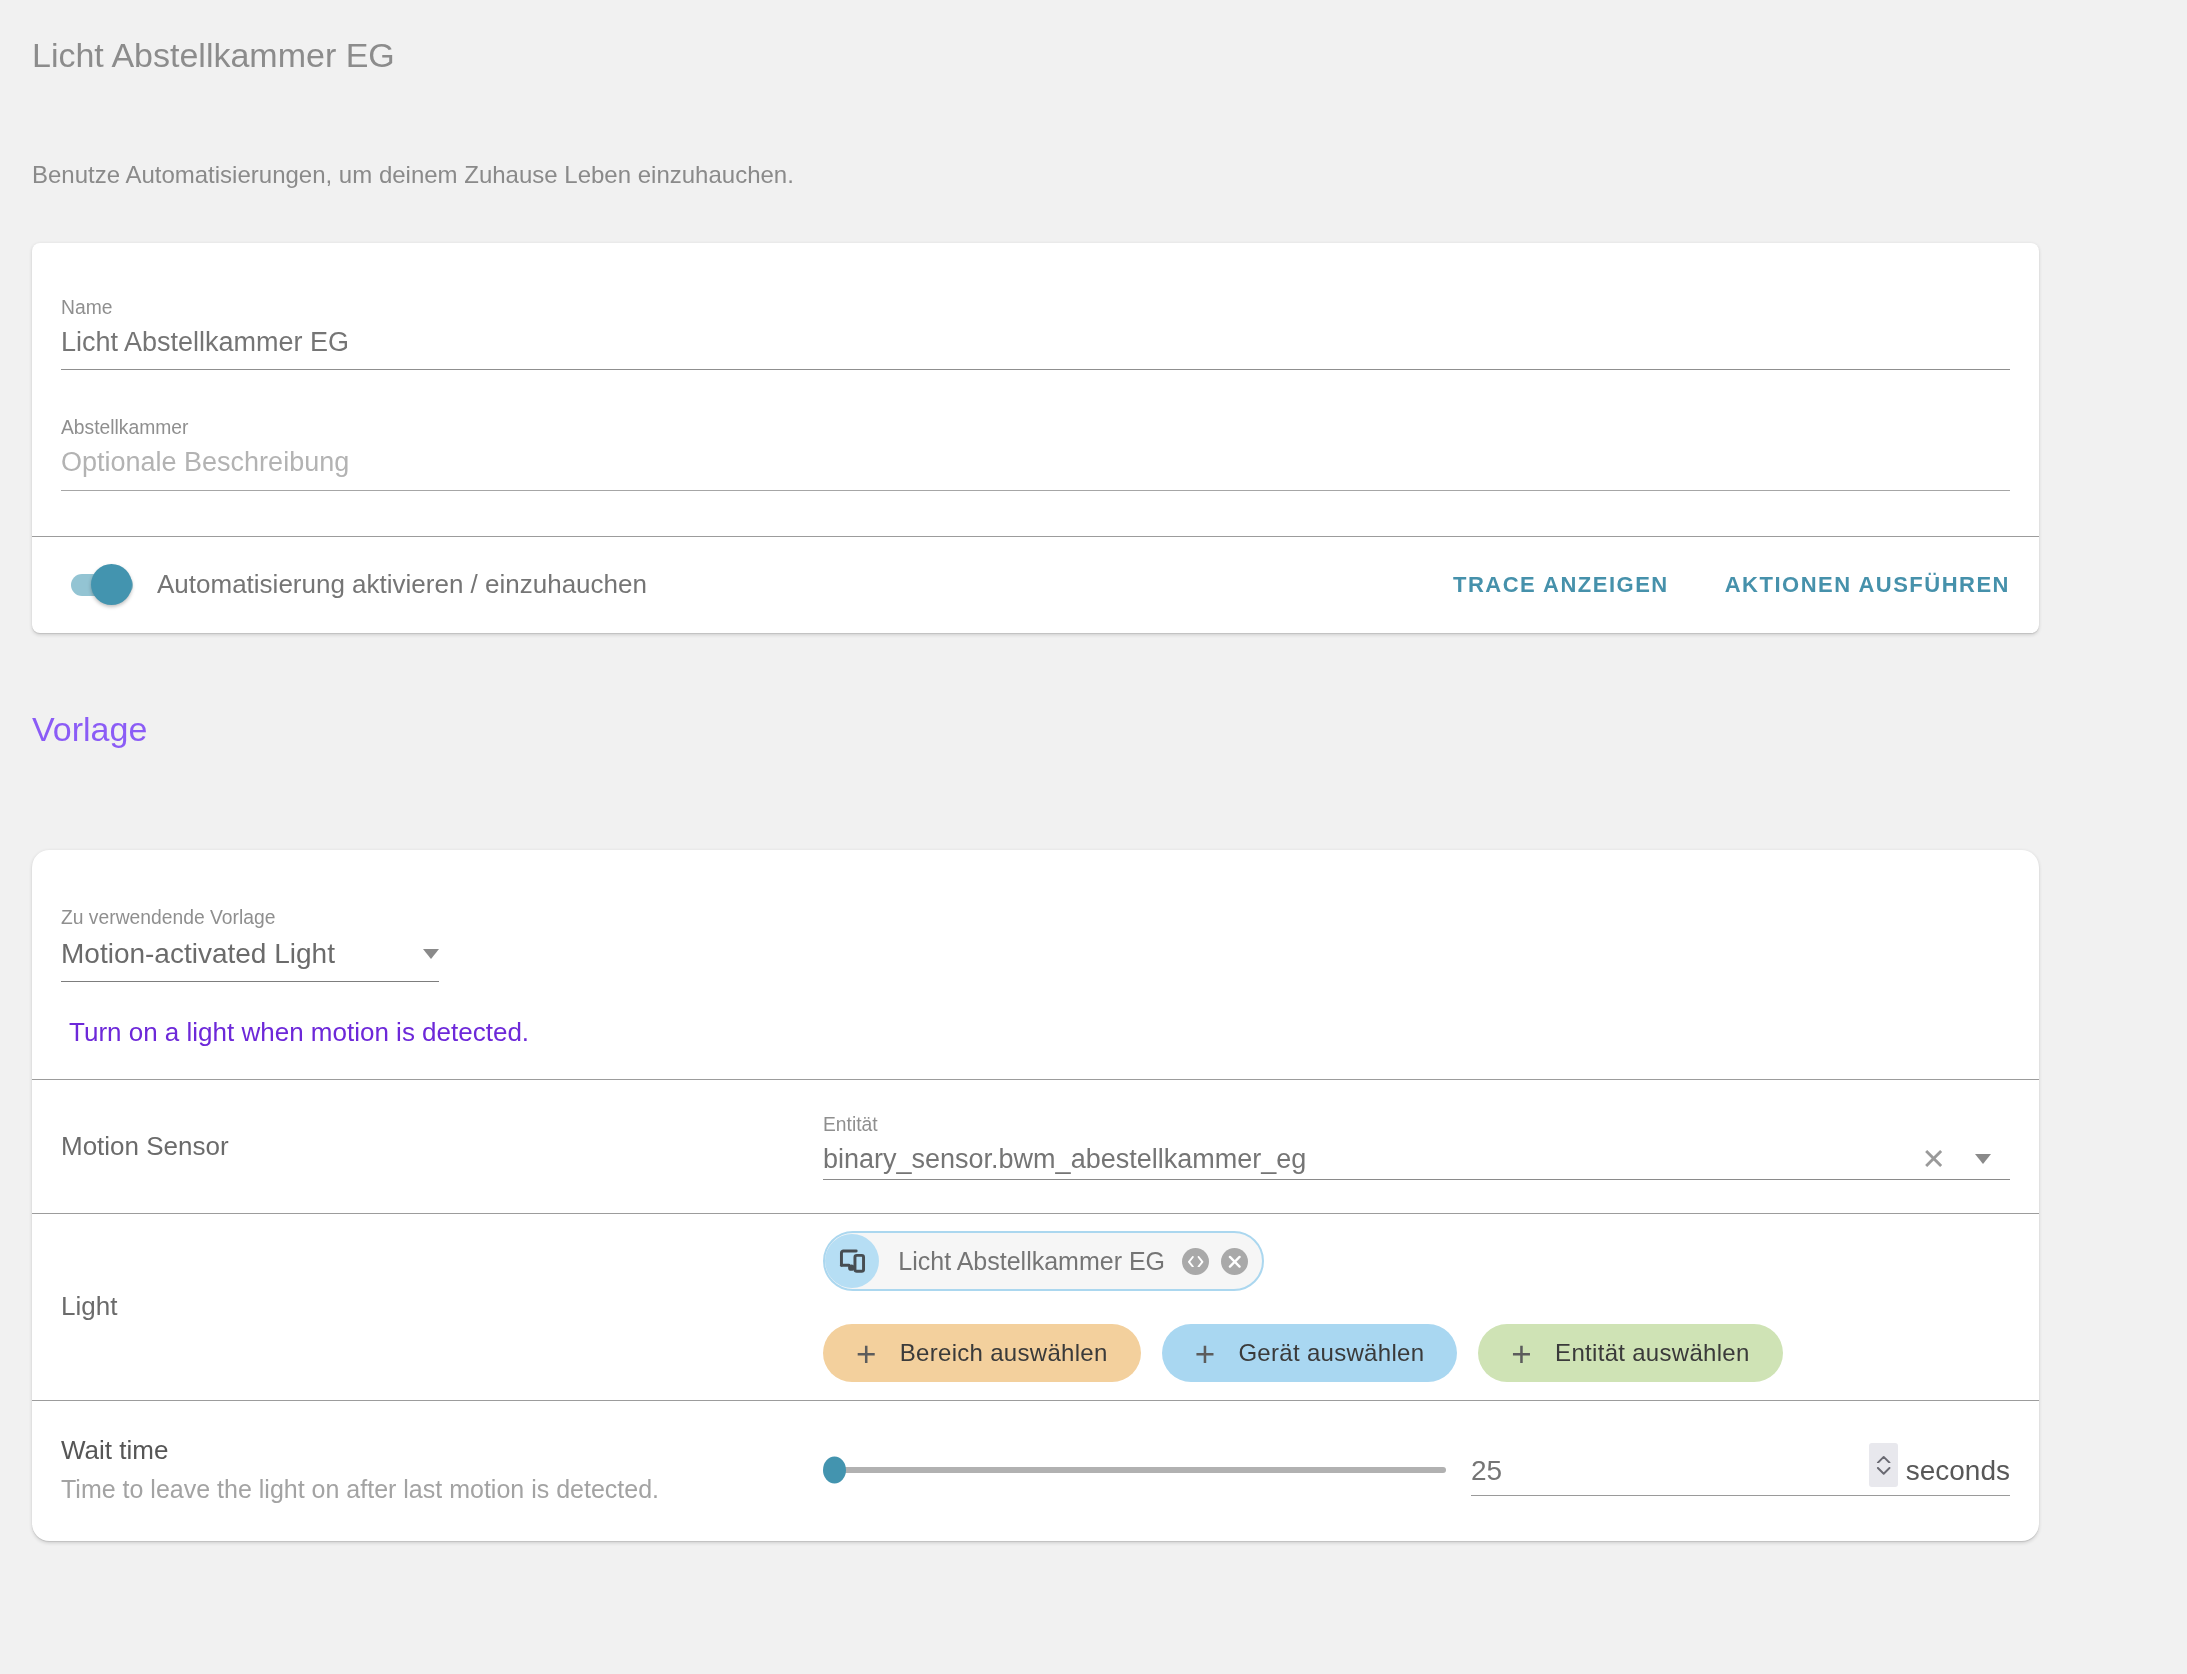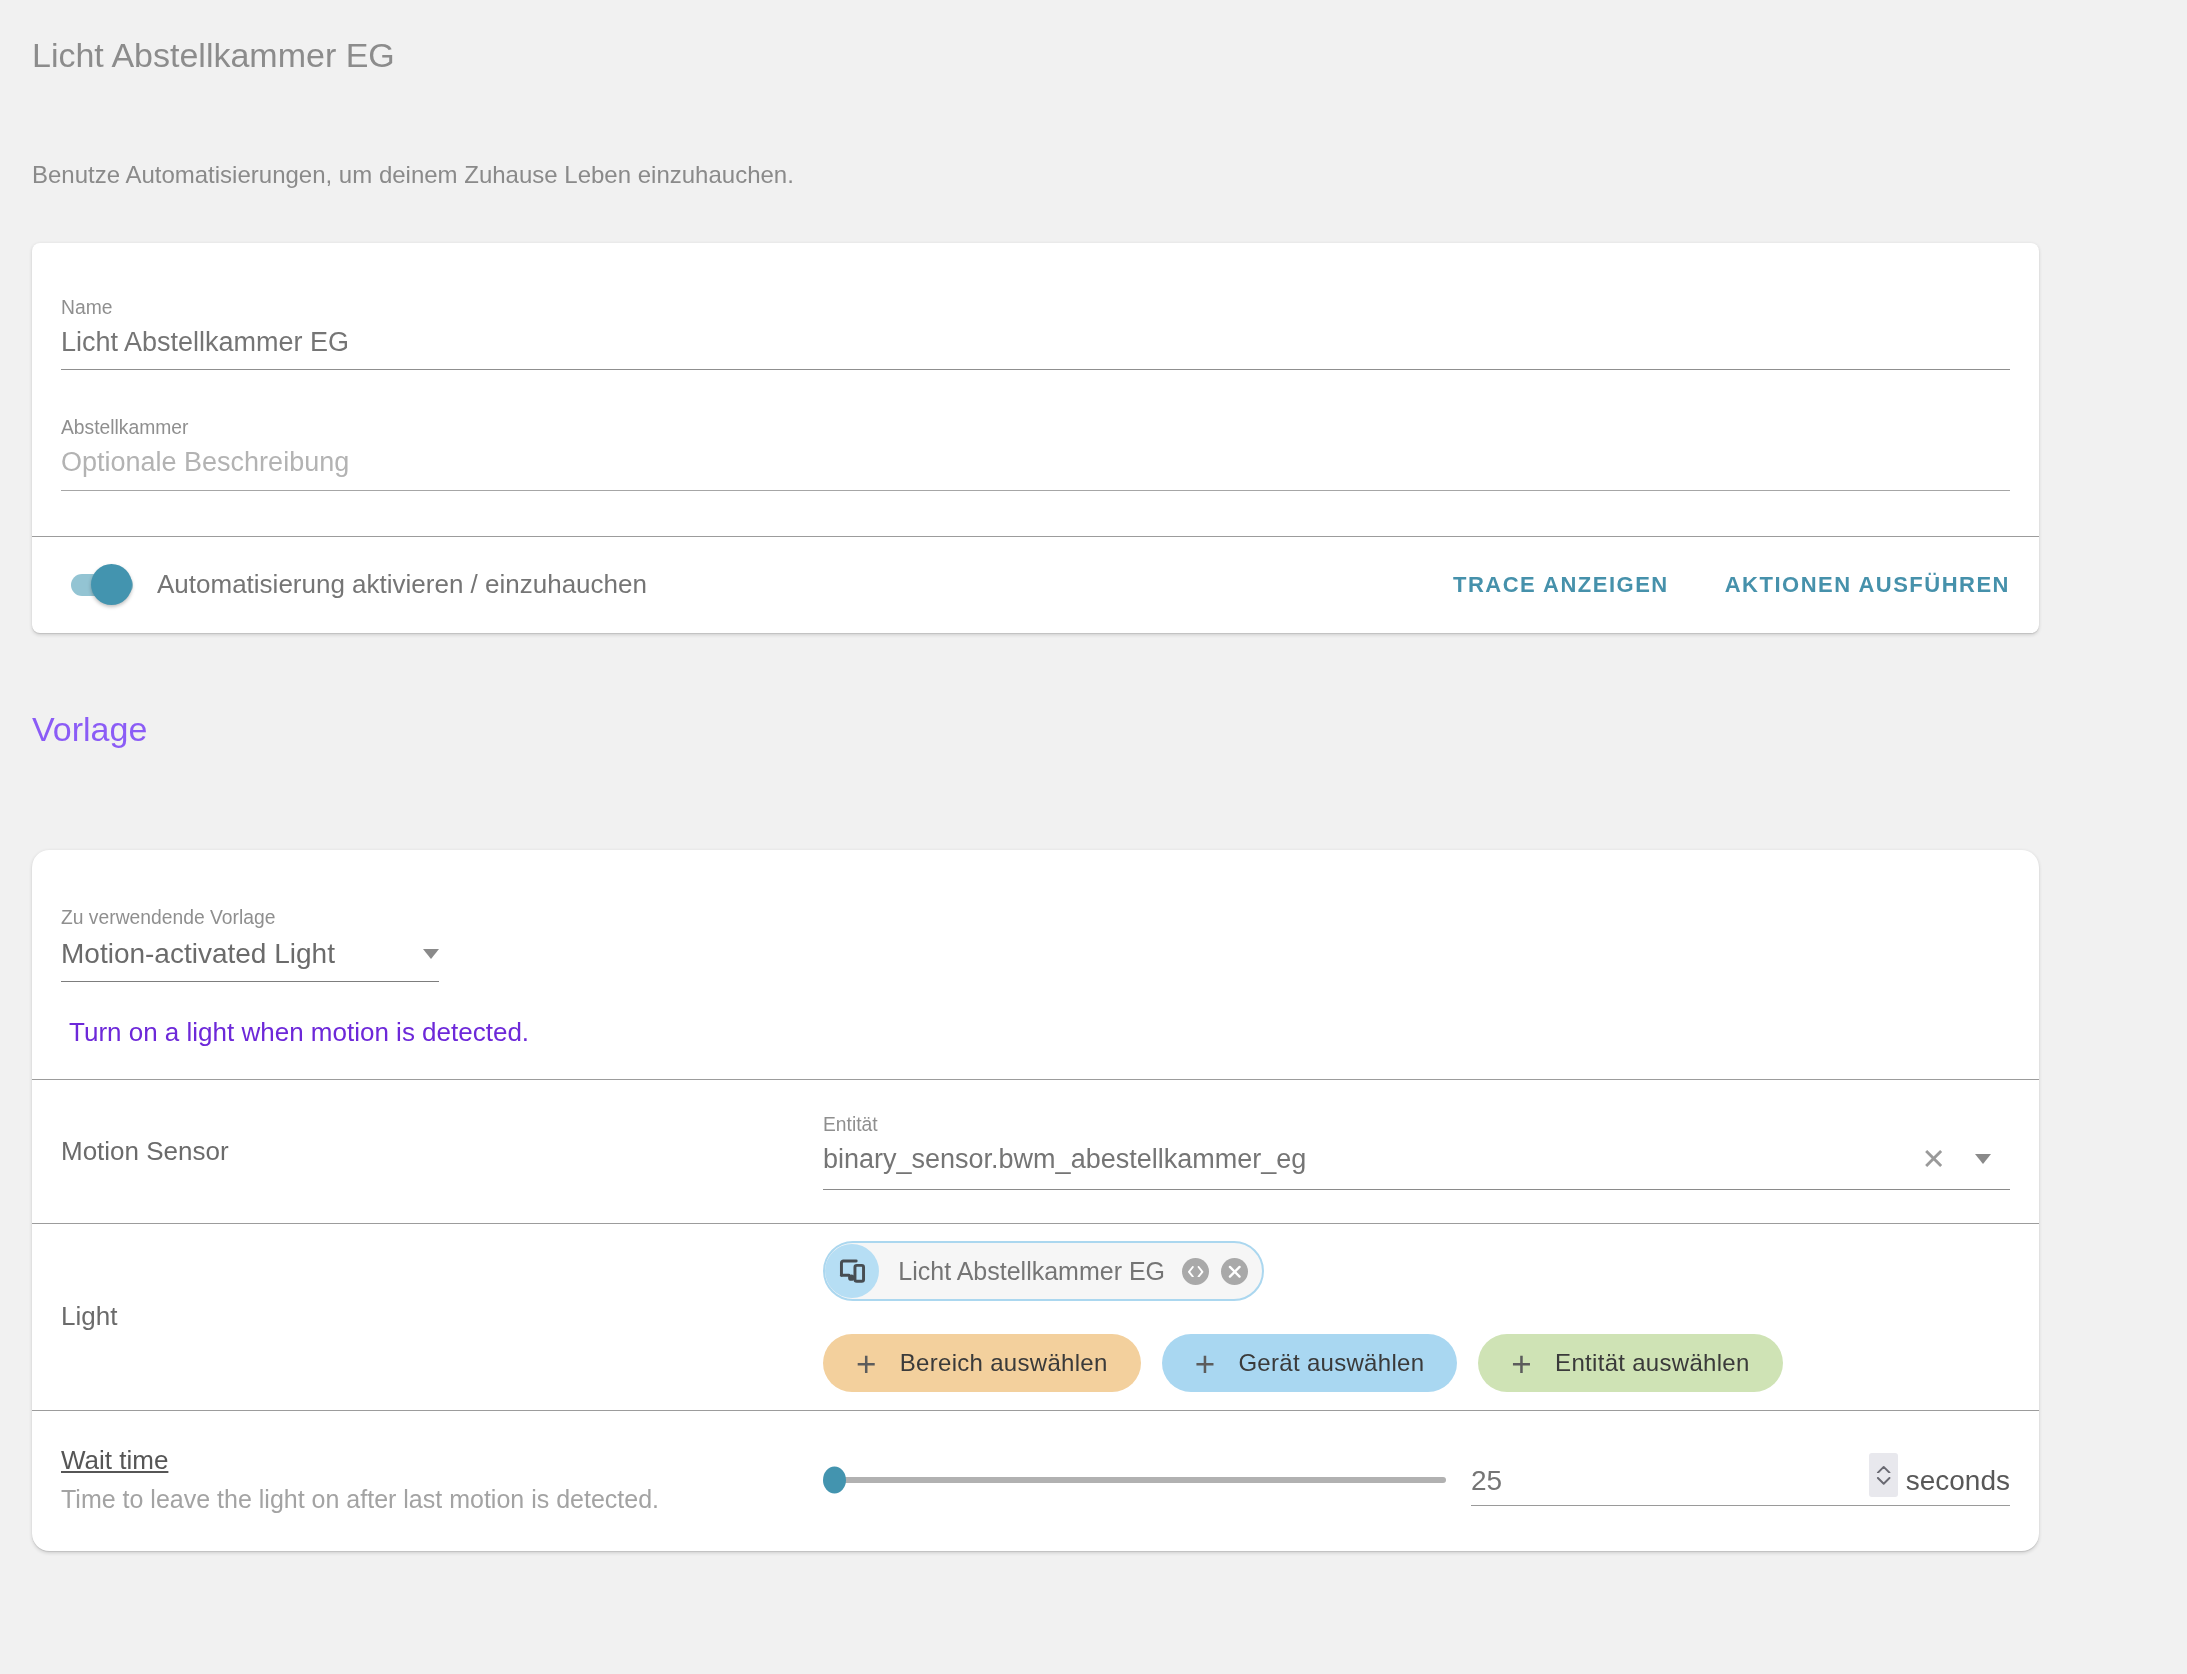--- a/index.html
+++ b/index.html
@@ -100,21 +100,21 @@
 
   .row { display:flex; padding-left:29px; padding-right:29px; }
   .row-label { width:762px; flex:none; font-size:26px; color:#6b6b6b; }
   .row-content { flex:1; min-width:0; }
 
   
   .row.motion { align-items:center; padding-top:33px; padding-bottom:33px; }
   .entity-field { width:100%; }
   .entity-line {
     display:flex; align-items:center;
-    margin-top:5.8px; padding-bottom:12px;
+    margin-top:5.8px; padding-bottom:2px;
     border-bottom:1.9px solid #8a8a8a;
   }
   .entity-value { flex:1; font-size:27px; color:#757575; line-height:35px; white-space:nowrap; overflow:hidden; }
   .clear-x {
     font-size:29px; color:#9a9a9a; line-height:29px;
     margin-right:29px; cursor:pointer; font-weight:400;
   }
   .entity-caret { cursor:pointer; margin-right:19.3px; }
 
   
@@ -146,21 +146,21 @@
     letter-spacing:0.3px;
   }
   .pill + .pill { margin-left:21px; }
   .pill .plus { font-size:35px; font-weight:400; color:#5c5c5c; margin-right:23px; line-height:35px; }
   .pill.area   { background:#f3d09d; }
   .pill.device { background:#a9d7f1; }
   .pill.entity { background:#cfe3b5; }
 
   
   .row.wait { min-height:138px; align-items:center; padding-top:7.7px; padding-bottom:7.7px; }
-  .wait-label { font-size:26px; color:#565656; line-height:31px;text-decoration:underline; }
+  .wait-label { font-size:26px; color:#565656; line-height:31px; }
   .wait-desc { margin-top:7.7px; font-size:25px; color:#a3a3a3; line-height:30px; }
   .wait-content { display:flex; align-items:center; }
 
   .slider { position:relative; width:623px; height:42px; flex:none; cursor:pointer; }
   .slider-track {
     position:absolute; left:11.6px; right:0; top:50%; margin-top:-2.9px;
     height:5.8px; border-radius:2.9px; background:#b1b1b1;
   }
   .slider-thumb {
     position:absolute; left:0; top:50%; transform:translateY(-50%);

